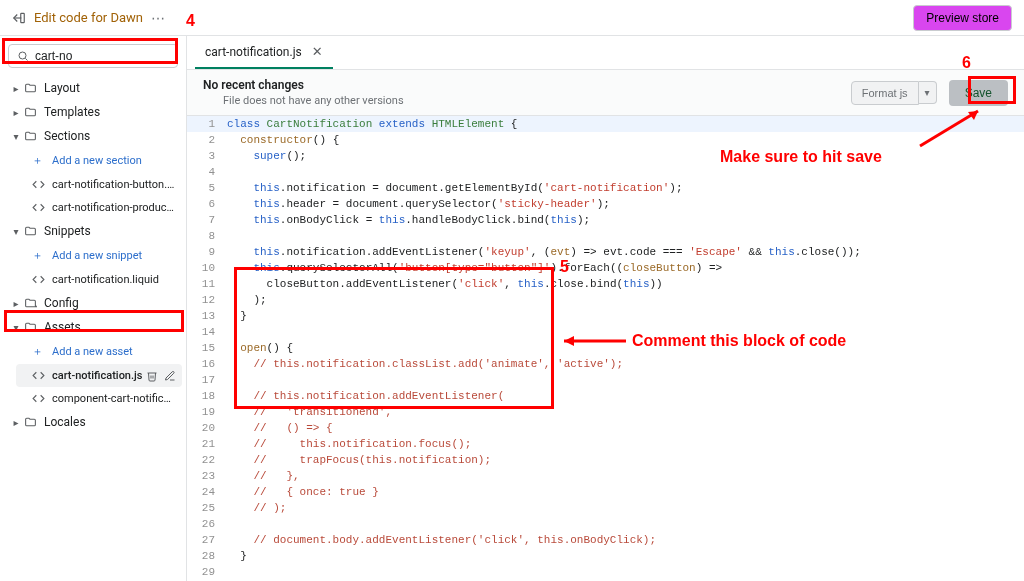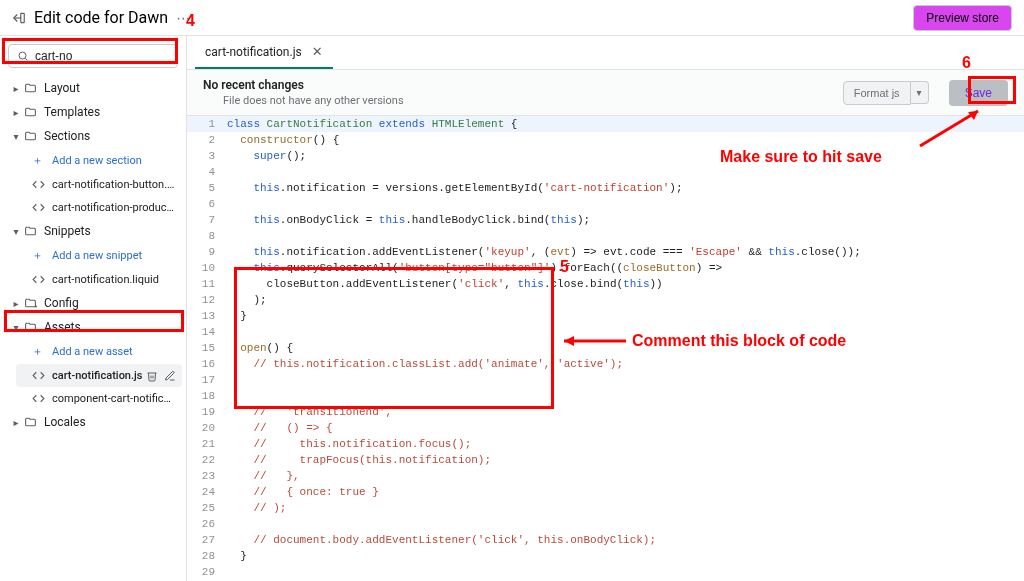--- a/index.html
+++ b/index.html
@@ -1,19 +1,19 @@
 <!DOCTYPE html>
 <html><head>
   <meta charset="utf-8">
   <style>
     * { margin: 0; padding: 0; box-sizing: border-box; }
     body { font-family: -apple-system, BlinkMacSystemFont, "Segoe UI", Roboto, sans-serif; font-size: 12px; color: #202223; background: #fff; width: 1024px; height: 581px; overflow: hidden; }
     
     .topbar { display: flex; align-items: center; padding: 8px 12px; border-bottom: 1px solid #e1e3e5; height: 36px; }
-    .topbar-title { font-size: 16px; color: #000000; margin-left: 8px; }
+    .topbar-title { font-size: 13px; color: #a16207; margin-left: 8px; }
     .topbar-more { margin-left: 8px; color: #6d7175; font-size: 14px; cursor: pointer; }
     .topbar-spacer { flex: 1; }
     .preview-btn { font-size: 12px; padding: 5px 12px; border: 1px solid #c9cccf; border-radius: 4px; background: #d946ef; cursor: pointer; }
     
     .main { display: flex; height: calc(581px - 36px); }
     
     .sidebar { width: 187px; border-right: 1px solid #e1e3e5; overflow-y: auto; position: relative; }
     .search-wrap { padding: 8px; }
     .search-box { display: flex; align-items: center; border: 1px solid #c9cccf; border-radius: 4px; padding: 4px 8px; }
     .search-box input { border: none; outline: none; flex: 1; font-size: 12px; color: #202223; background: transparent; }
@@ -36,21 +36,21 @@
     .tabs { display: flex; align-items: center; border-bottom: 1px solid #e1e3e5; height: 34px; padding: 0 8px; }
     .tab { display: flex; align-items: center; padding: 0 10px; height: 100%; font-size: 12px; color: #202223; border-bottom: 2px solid #008060; cursor: pointer; }
     .tab-close { margin-left: 10px; color: #5c5f62; cursor: pointer; font-size: 13px; }
     
     .editor-toolbar { display: flex; align-items: center; padding: 8px 16px; border-bottom: 1px solid #e1e3e5; background: #fafbfb; }
     .toolbar-left { flex: 1; }
     .toolbar-title { font-size: 12px; font-weight: 600; color: #202223; }
     .toolbar-sub { font-size: 11px; color: #6d7175; margin-top: 2px; margin-left: 20px; }
     .format-btn { font-size: 11px; padding: 5px 10px; border: 1px solid #c9cccf; border-radius: 4px 0 0 4px; background: #f1f2f3; cursor: pointer; color: #6d7175; }
     .format-drop { font-size: 10px; padding: 5px 6px; border: 1px solid #c9cccf; border-left: none; border-radius: 0 4px 4px 0; background: #f1f2f3; cursor: pointer; color: #6d7175; }
-    .save-btn { font-size: 12px; padding: 6px 16px; border: none; border-radius: 4px; background: #bbbfc3; color: #6d28d9; cursor: pointer; margin-left: 20px; }
+    .save-btn { font-size: 12px; padding: 6px 16px; border: none; border-radius: 4px; background: #bbbfc3; color: #14532d; cursor: pointer; margin-left: 12px; }
     
     .code-area { flex: 1; overflow: auto; font-family: "SFMono-Regular", Consolas, "Liberation Mono", Menlo, monospace; font-size: 11px; line-height: 16px; position: relative; }
     .code-line { display: flex; white-space: pre; }
     .code-line.hl { background: #edf4fe; }
     .gutter { width: 38px; text-align: right; padding-right: 10px; color: #919191; flex-shrink: 0; user-select: none; background: #fff; }
     .code-line.hl .gutter { background: #edf4fe; }
     .code-text { padding-left: 2px; }
     
     .tok-kw { color: #2862c7; }
     .tok-cls { color: #3a7d3c; }
@@ -261,34 +261,34 @@
       </div>
       <button class="format-btn">Format js</button>
       <button class="format-drop">▾</button>
       <button class="save-btn">Save</button>
     </div>
     <div class="code-area" id="code-area">
         <div class="code-line hl"><div class="gutter">1</div><div class="code-text"><span class="tok-kw">class </span><span class="tok-cls">CartNotification </span><span class="tok-kw">extends </span><span class="tok-cls">HTMLElement </span><span>{</span></div></div>
         <div class="code-line"><div class="gutter">2</div><div class="code-text"><span>  </span><span class="tok-fn">constructor</span><span>() {</span></div></div>
         <div class="code-line"><div class="gutter">3</div><div class="code-text"><span>    </span><span class="tok-kw">super</span><span>();</span></div></div>
         <div class="code-line"><div class="gutter">4</div><div class="code-text"><span></span></div></div>
-        <div class="code-line"><div class="gutter">5</div><div class="code-text"><span>    </span><span class="tok-this">this</span><span>.notification = versions.getElementById(</span><span class="tok-str">'cart-notification'</span><span>);</span></div></div>
-        <div class="code-line"><div class="gutter">6</div></div>
+        <div class="code-line"><div class="gutter">5</div><div class="code-text"><span>    </span><span class="tok-this">this</span><span>.notification = document.getElementById(</span><span class="tok-str">'cart-notification'</span><span>);</span></div></div>
+        <div class="code-line"><div class="gutter">6</div><div class="code-text"><span>    </span><span class="tok-this">this</span><span>.header = document.querySelector(</span><span class="tok-str">'sticky-header'</span><span>);</span></div></div>
         <div class="code-line"><div class="gutter">7</div><div class="code-text"><span>    </span><span class="tok-this">this</span><span>.onBodyClick = </span><span class="tok-this">this</span><span>.handleBodyClick.bind(</span><span class="tok-this">this</span><span>);</span></div></div>
         <div class="code-line"><div class="gutter">8</div><div class="code-text"><span></span></div></div>
         <div class="code-line"><div class="gutter">9</div><div class="code-text"><span>    </span><span class="tok-this">this</span><span>.notification.addEventListener(</span><span class="tok-str">'keyup'</span><span>, (</span><span class="tok-arg">evt</span><span>) =&gt; evt.code === </span><span class="tok-str">'Escape'</span><span> &amp;&amp; </span><span class="tok-this">this</span><span>.close());</span></div></div>
         <div class="code-line"><div class="gutter">10</div><div class="code-text"><span>    </span><span class="tok-this">this</span><span>.querySelectorAll(</span><span class="tok-str">'button[type="button"]'</span><span>).forEach((</span><span class="tok-arg">closeButton</span><span>) =&gt;</span></div></div>
         <div class="code-line"><div class="gutter">11</div><div class="code-text"><span>      closeButton.addEventListener(</span><span class="tok-str">'click'</span><span>, </span><span class="tok-this">this</span><span>.close.bind(</span><span class="tok-this">this</span><span>))</span></div></div>
         <div class="code-line"><div class="gutter">12</div><div class="code-text"><span>    );</span></div></div>
         <div class="code-line"><div class="gutter">13</div><div class="code-text"><span>  }</span></div></div>
         <div class="code-line"><div class="gutter">14</div><div class="code-text"><span></span></div></div>
         <div class="code-line"><div class="gutter">15</div><div class="code-text"><span>  </span><span class="tok-fn">open</span><span>() {</span></div></div>
         <div class="code-line"><div class="gutter">16</div><div class="code-text"><span>    </span><span class="tok-cmt">// this.notification.classList.add('animate', 'active');</span></div></div>
         <div class="code-line"><div class="gutter">17</div><div class="code-text"><span></span></div></div>
-        <div class="code-line"><div class="gutter">18</div><div class="code-text"><span>    </span></div></div>
+        <div class="code-line"><div class="gutter">18</div><div class="code-text"><span>    </span><span class="tok-cmt">// this.notification.addEventListener(</span></div></div>
         <div class="code-line"><div class="gutter">19</div><div class="code-text"><span>    </span><span class="tok-cmt">//   'transitionend',</span></div></div>
         <div class="code-line"><div class="gutter">20</div><div class="code-text"><span>    </span><span class="tok-cmt">//   () =&gt; {</span></div></div>
         <div class="code-line"><div class="gutter">21</div><div class="code-text"><span>    </span><span class="tok-cmt">//     this.notification.focus();</span></div></div>
         <div class="code-line"><div class="gutter">22</div><div class="code-text"><span>    </span><span class="tok-cmt">//     trapFocus(this.notification);</span></div></div>
         <div class="code-line"><div class="gutter">23</div><div class="code-text"><span>    </span><span class="tok-cmt">//   },</span></div></div>
         <div class="code-line"><div class="gutter">24</div><div class="code-text"><span>    </span><span class="tok-cmt">//   { once: true }</span></div></div>
         <div class="code-line"><div class="gutter">25</div><div class="code-text"><span>    </span><span class="tok-cmt">// );</span></div></div>
         <div class="code-line"><div class="gutter">26</div><div class="code-text"><span></span></div></div>
         <div class="code-line"><div class="gutter">27</div><div class="code-text"><span>    </span><span class="tok-cmt">// document.body.addEventListener('click', this.onBodyClick);</span></div></div>
         <div class="code-line"><div class="gutter">28</div><div class="code-text"><span>  }</span></div></div>

